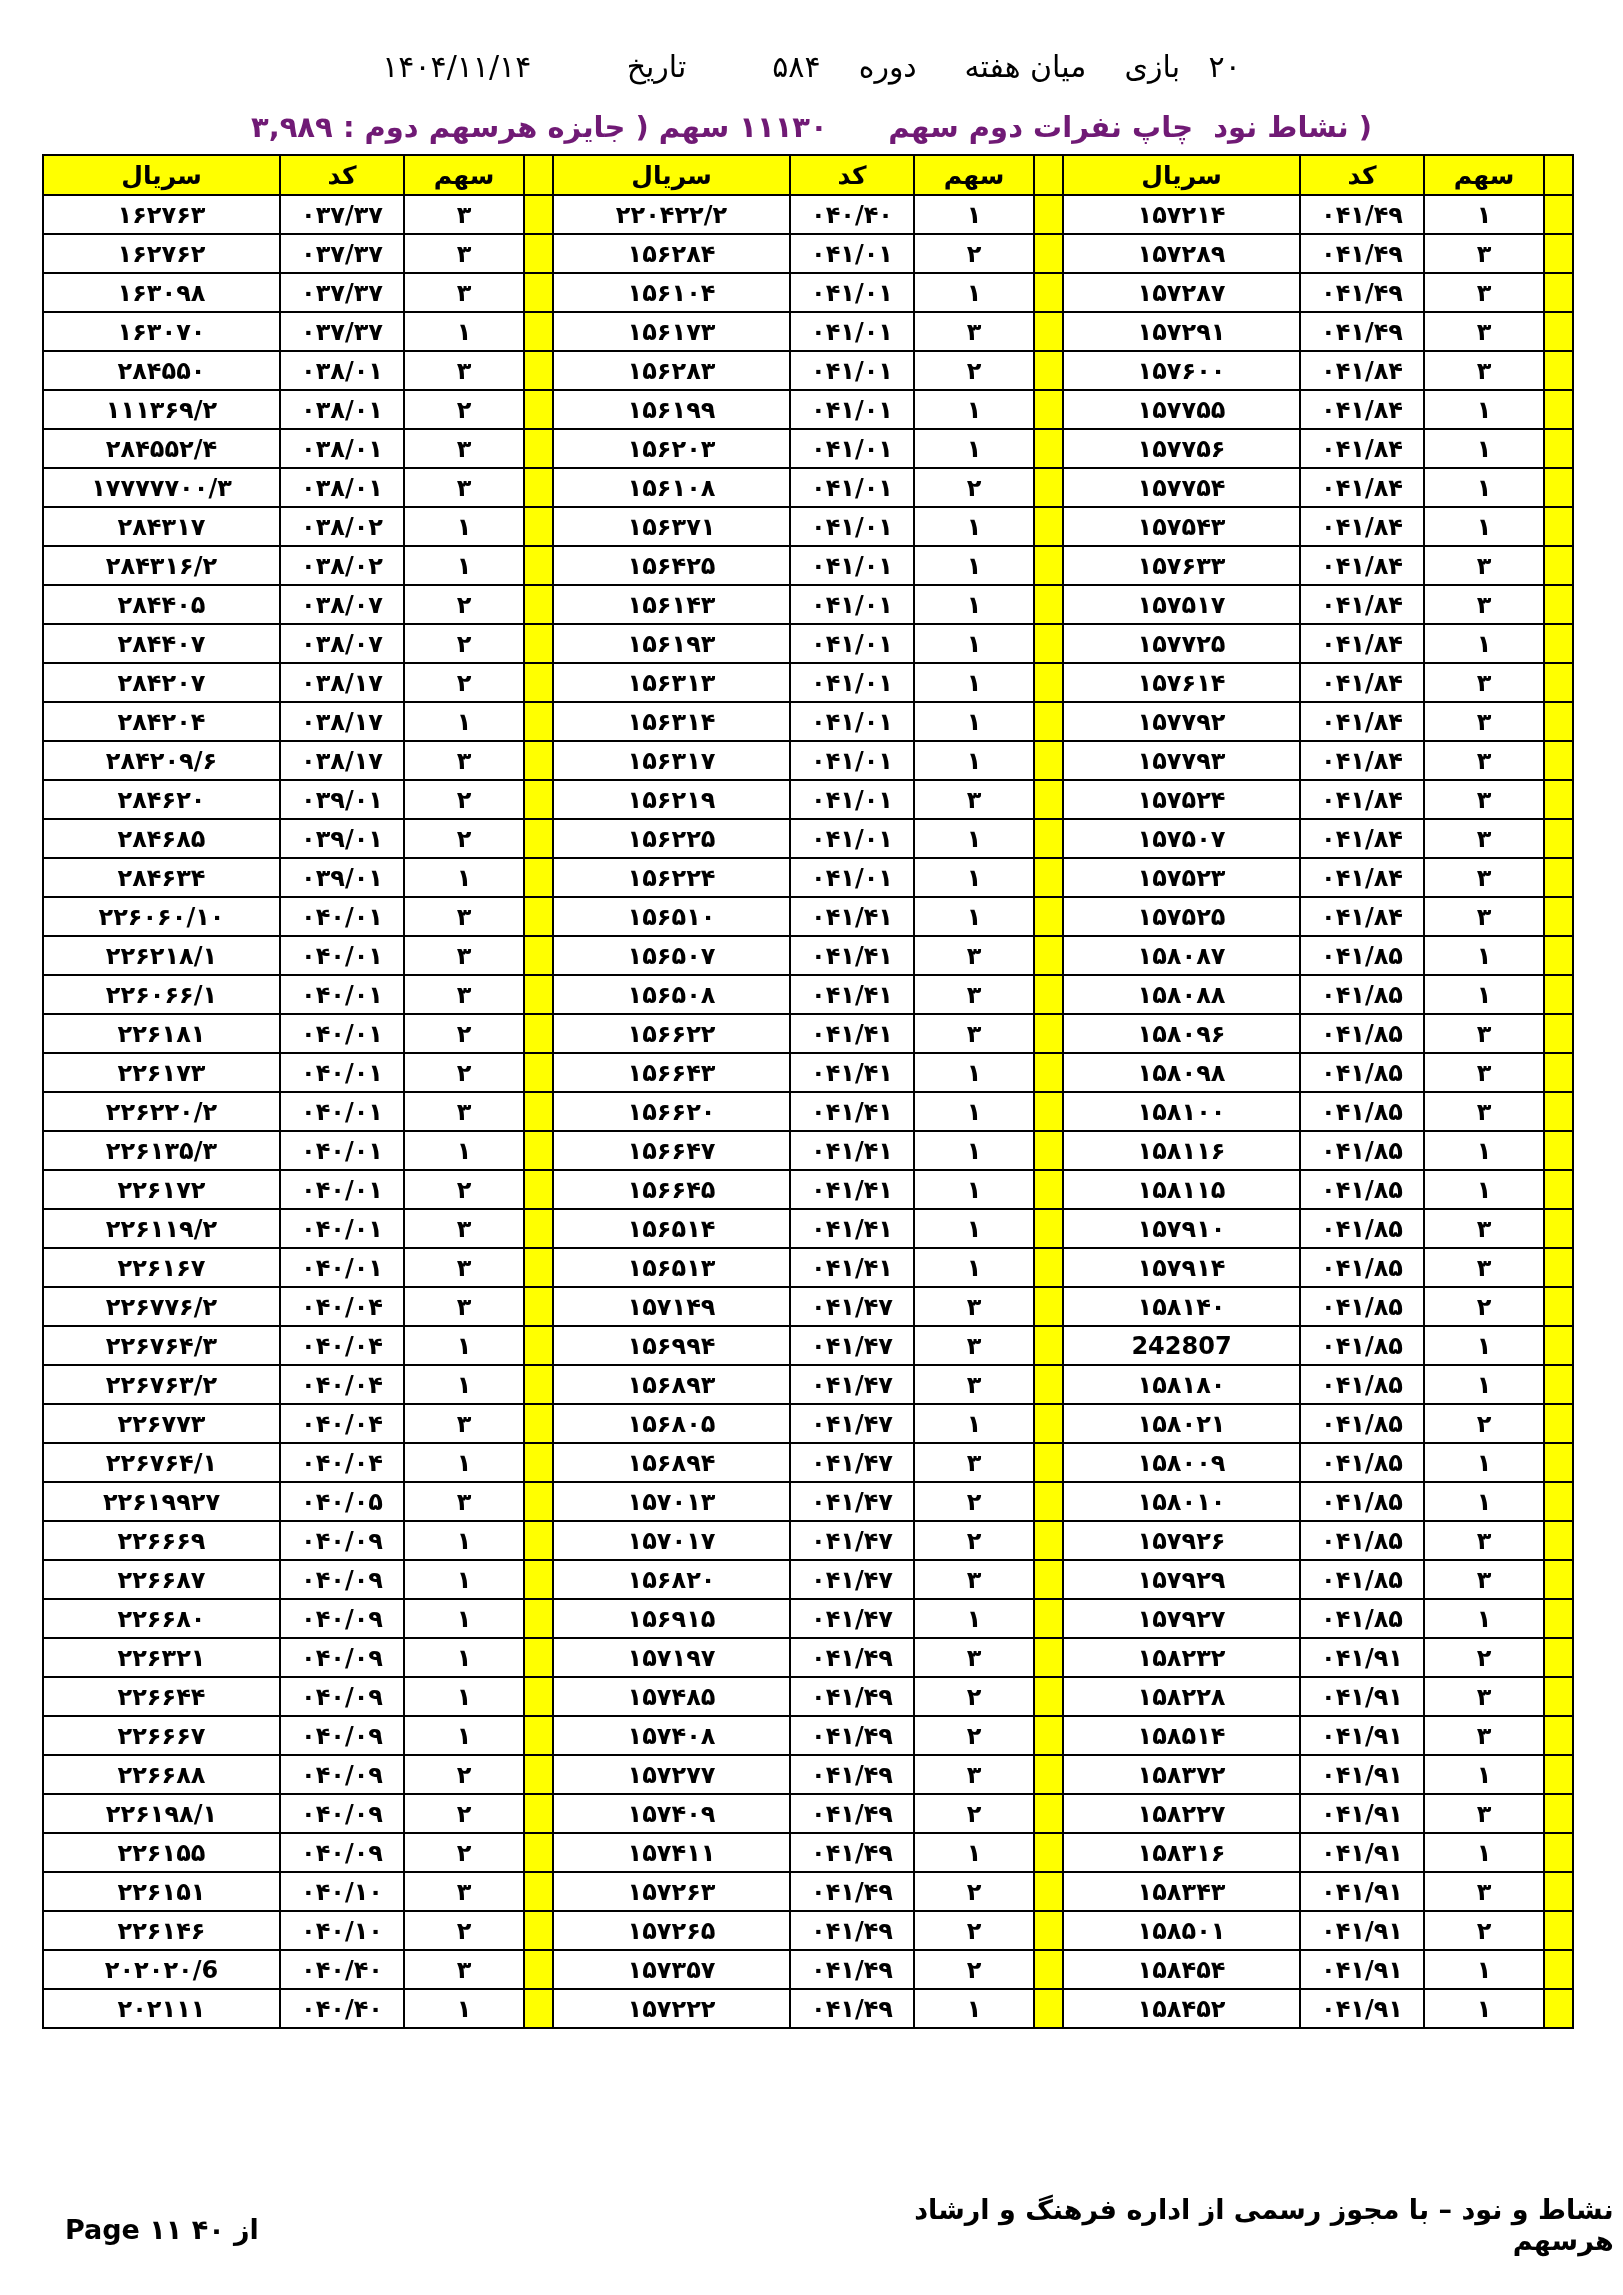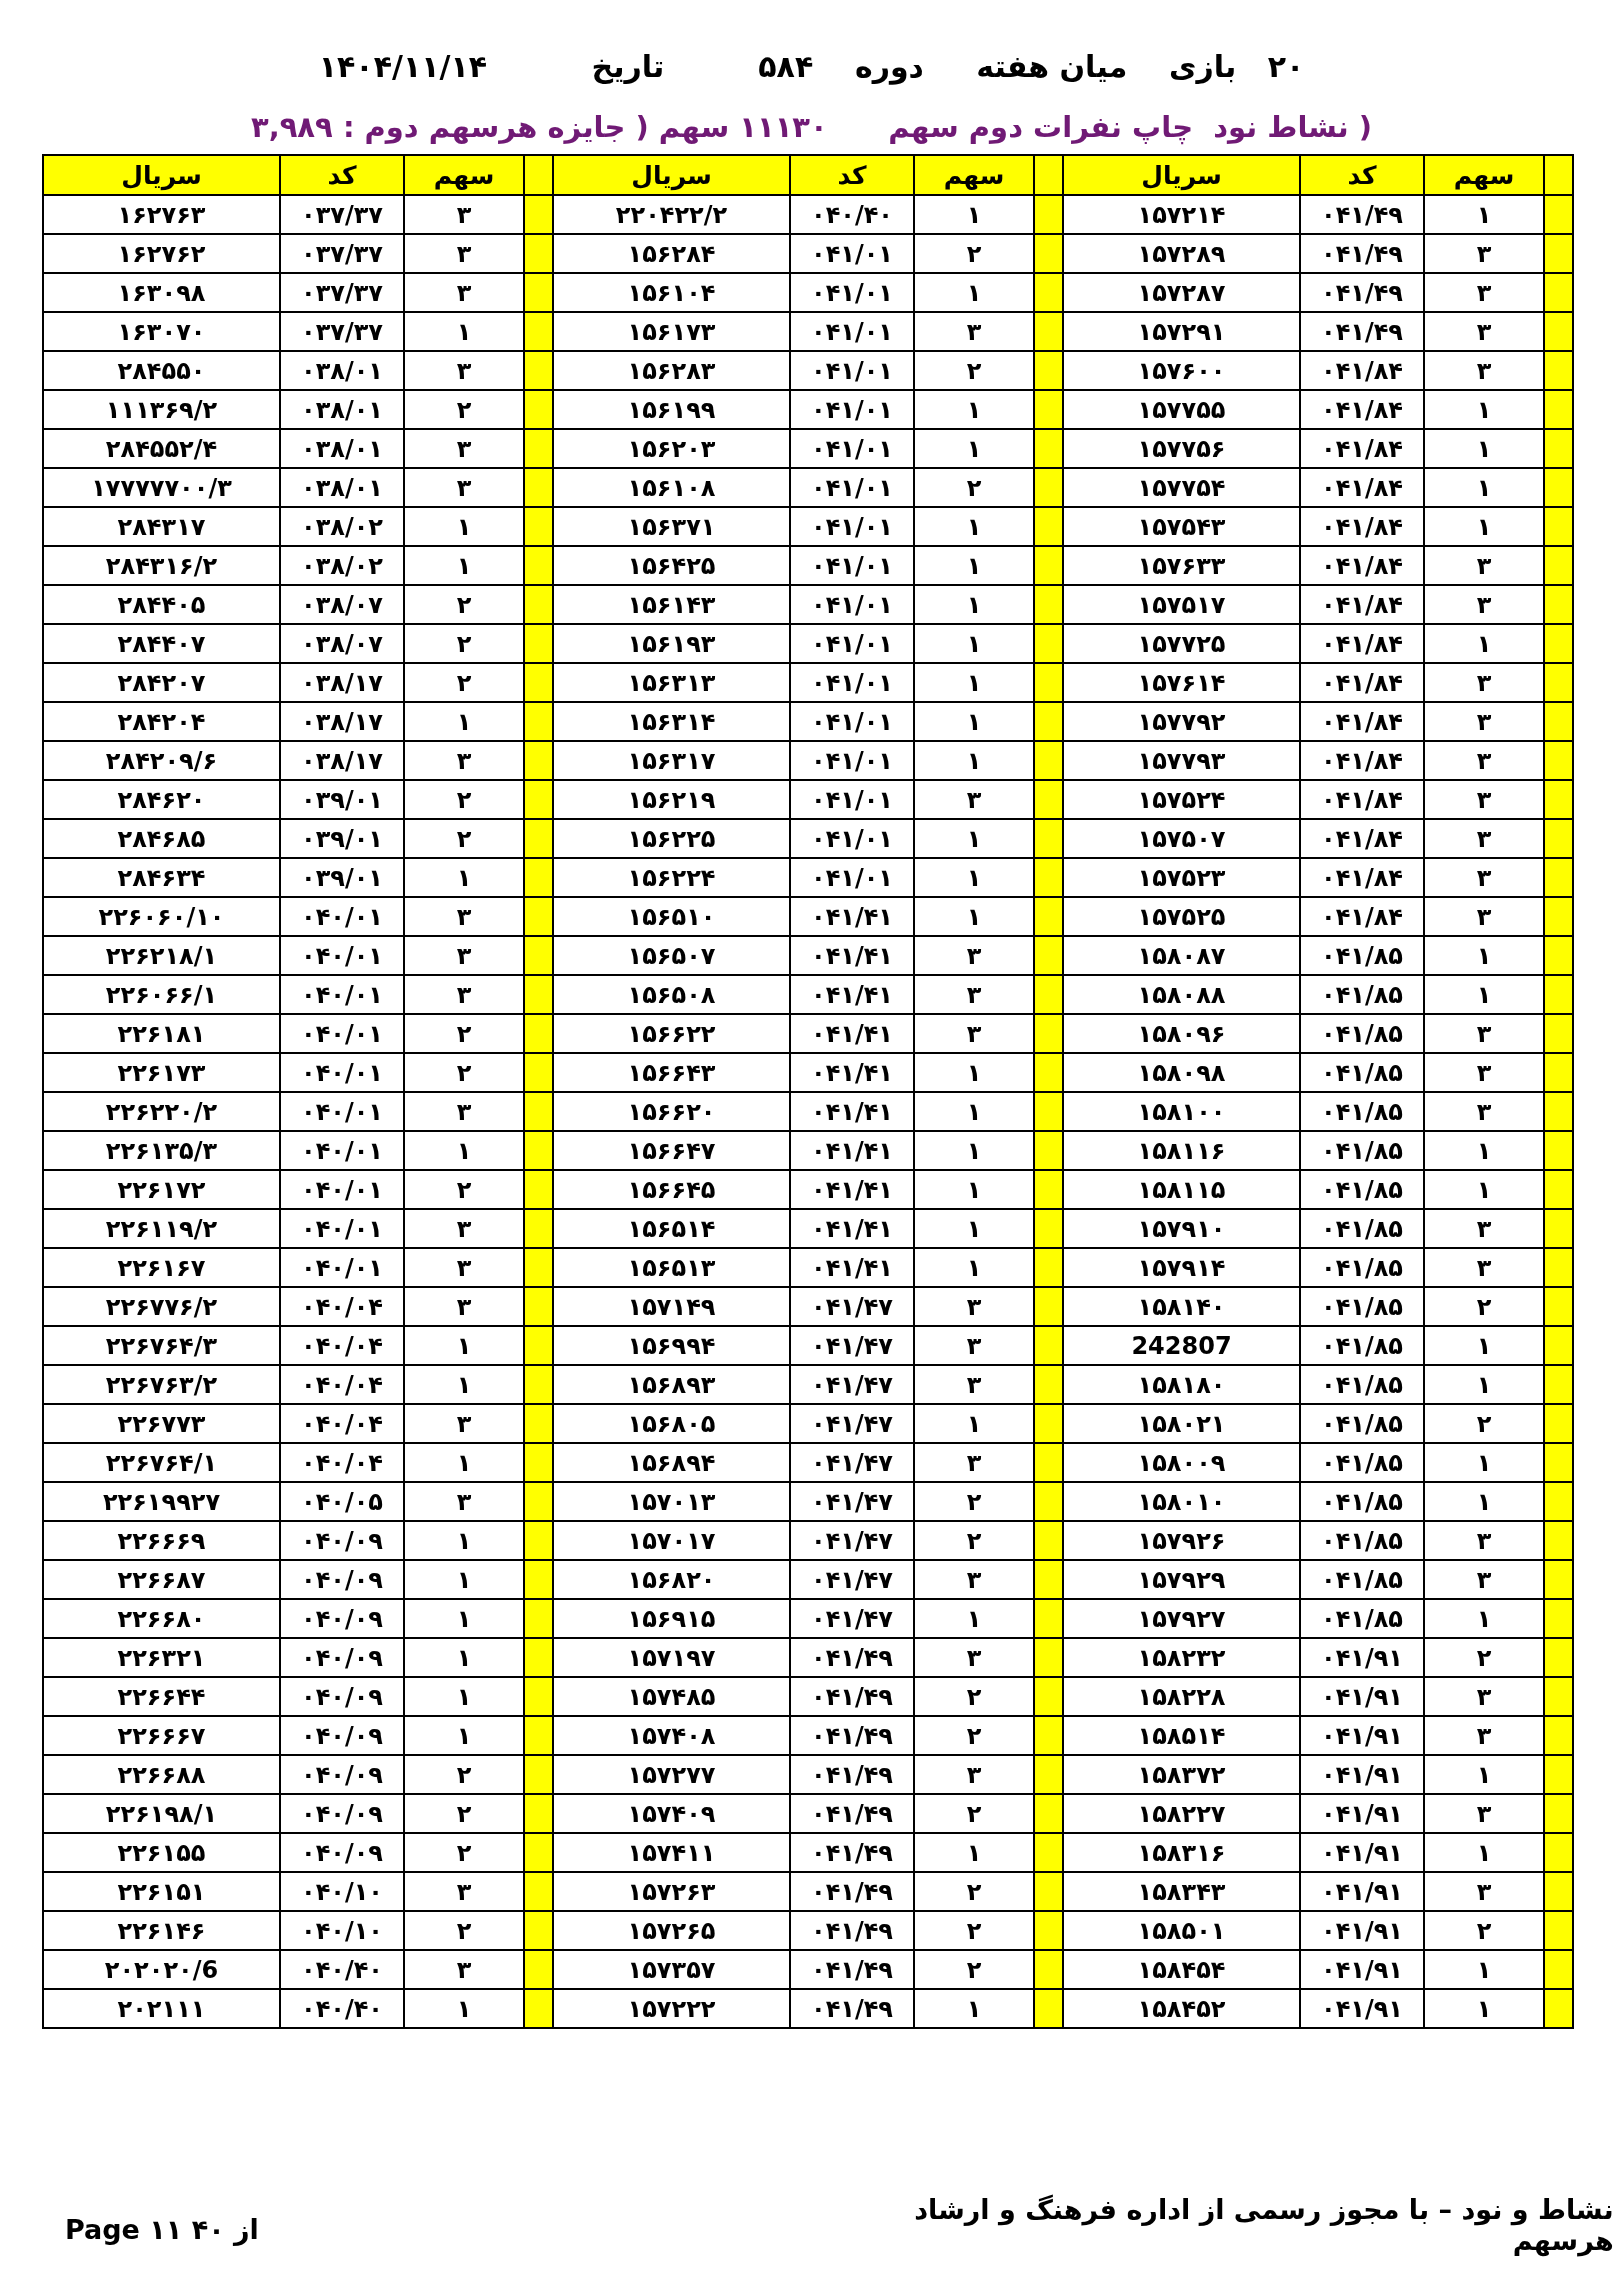--- a/index.html
+++ b/index.html
@@ -3,21 +3,21 @@
 <meta charset="utf-8">
 <style>
   html,body{margin:0;padding:0}
   body{
     position:relative;width:1623px;height:2295px;background:#ffffff;
     font-family:"DejaVu Sans","Liberation Sans",sans-serif;color:#000;
     overflow:hidden;
   }
   .title-line1{
     position:absolute;top:49px;left:0;width:1623px;text-align:center;
-    direction:rtl;white-space:pre;font-size:30px;font-weight:bold;line-height:1.2;
+    direction:rtl;white-space:pre;font-size:30px;font-weight:normal;line-height:1.2;
   }
   .title-line2{
     position:absolute;top:110px;left:0;width:1623px;text-align:center;
     direction:rtl;white-space:pre;font-size:29px;font-weight:bold;color:#701a75;line-height:1.2;
   }
   table.results{
     position:absolute;top:154px;left:42px;width:1529px;
     border-collapse:collapse;table-layout:fixed;
   }
   table.results th,table.results td{

